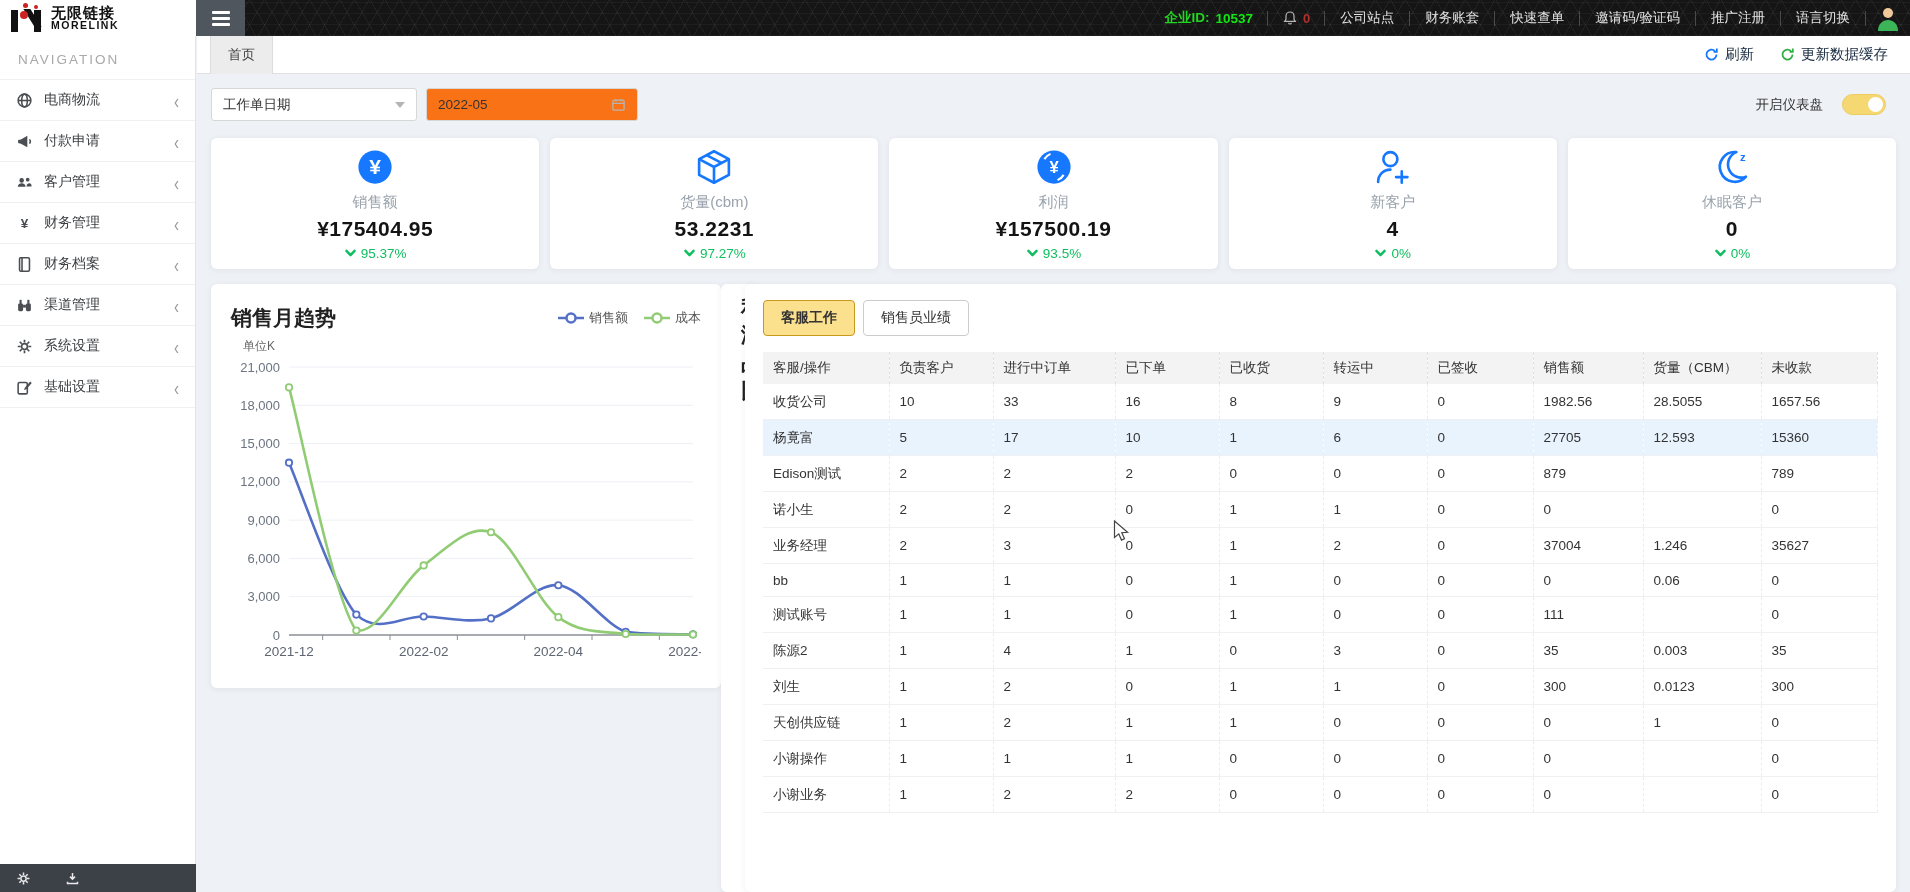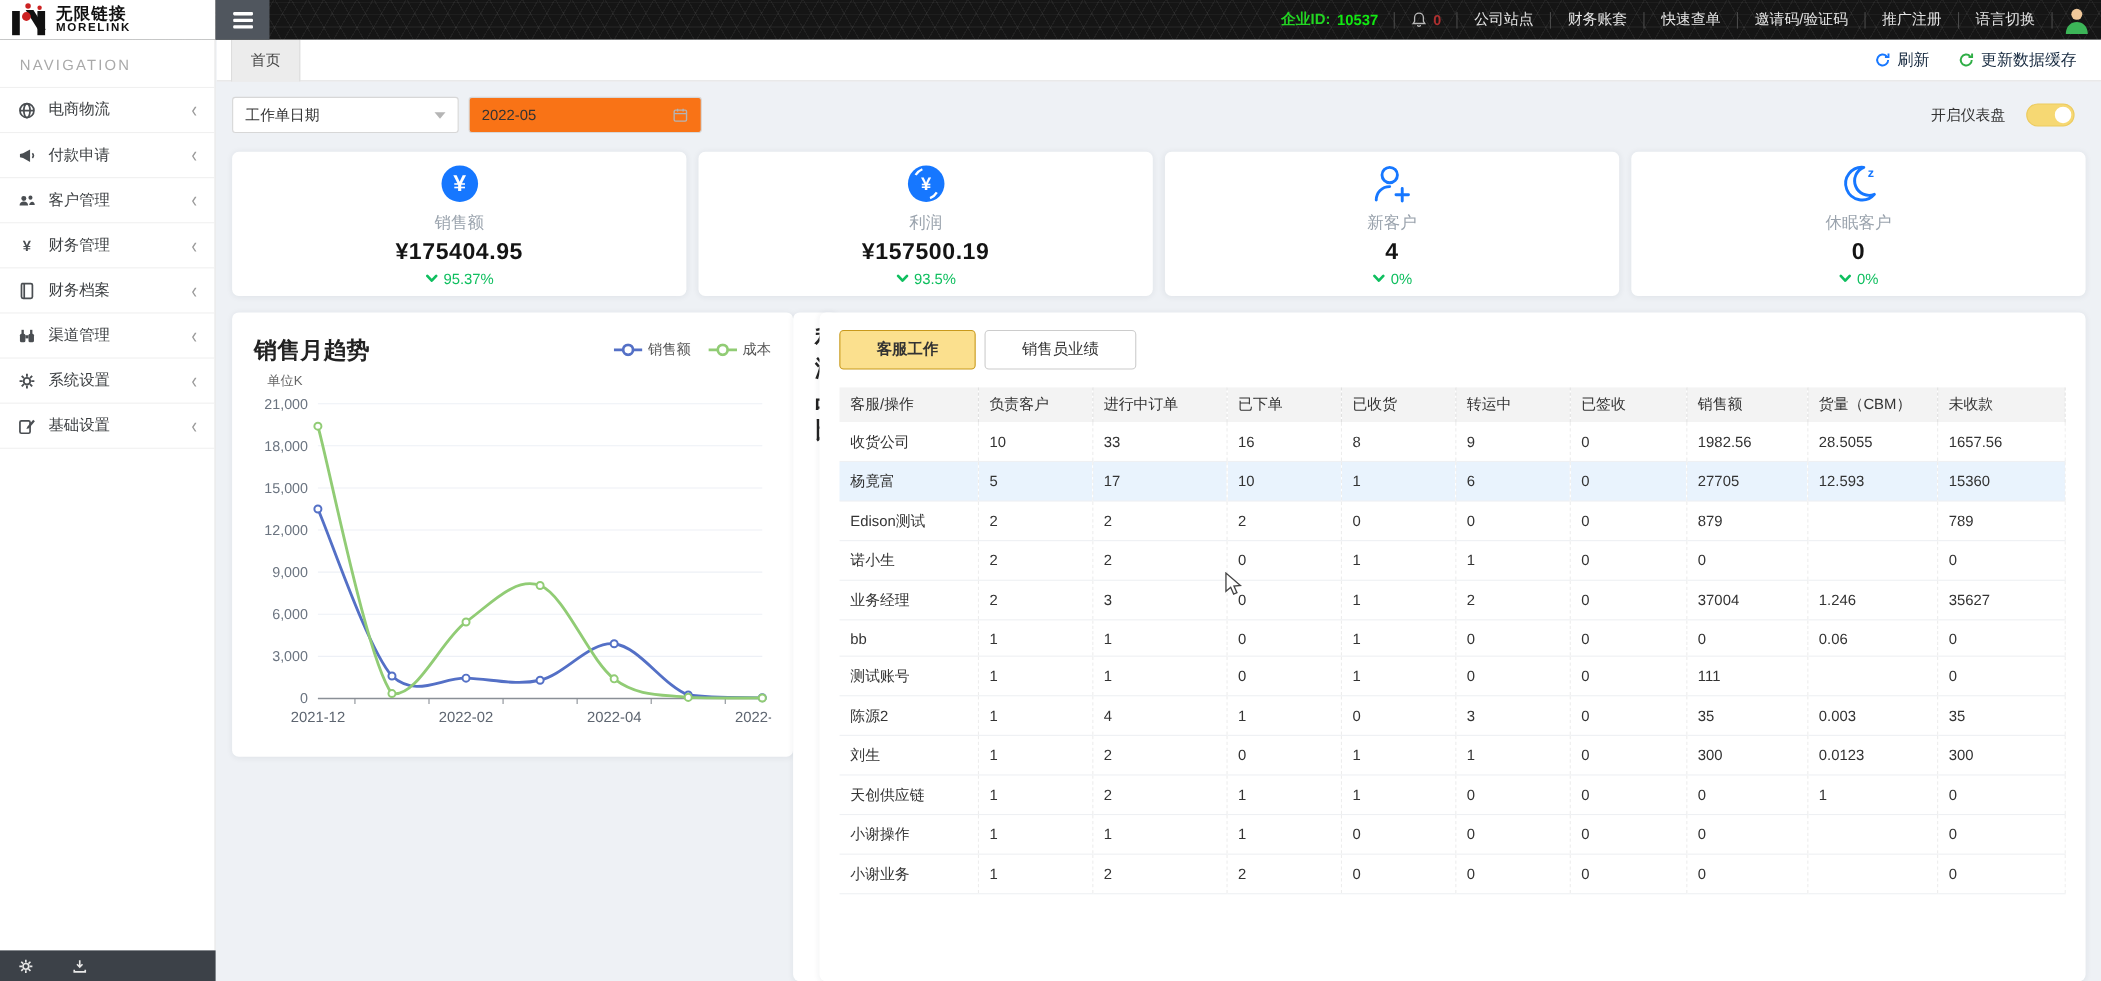--- a/index.html
+++ b/index.html
@@ -96,21 +96,21 @@
   .pie-card{flex:1;min-height:0;padding:9px 20px;overflow:hidden}
   .pie-head{display:flex;align-items:center;margin-bottom:4px}
   .pie-title{font-size:21px;font-weight:bold;color:#222}
   .pie-btns{margin-left:auto;display:flex;gap:7px}
   .pbtn{font-size:13px;padding:5px 15px;border-radius:4px;cursor:pointer;border:1px solid #ccc;background:#fff;color:#333}
   .pbtn.sel{background:#fbe08e;border-color:#c8991b;font-weight:bold}
 
   
   .table-card{flex:1;min-width:0;padding:16px 18px;overflow:hidden;display:flex;flex-direction:column}
   .table-tabs{display:flex;gap:8px;margin-bottom:16px;flex:none}
-  .ttab{font-size:14px;padding:8px 33px;border-radius:4px;border:1px solid #ccc;background:#fff;color:#333;cursor:pointer}
+  .ttab{font-size:14px;padding:8px 17px;border-radius:4px;border:1px solid #ccc;background:#fff;color:#333;cursor:pointer}
   .ttab.sel{background:#fbe08e;border-color:#c8991b;font-weight:bold}
   table{width:100%;border-collapse:collapse;table-layout:fixed;font-size:13.5px;color:#333}
   th{background:#f3f3f3;font-weight:normal;text-align:left;padding:7px 10px;border-right:1px dashed #e0e0e0;white-space:nowrap;overflow:hidden}
   td{padding:8.5px 10px;border-bottom:1px solid #eef0f3;border-right:1px dashed #ededed;white-space:nowrap;overflow:hidden}
   tr.hl td{background:#e9f3fd}
 
   
   .cursor{position:absolute;left:1113px;top:520px;z-index:50;pointer-events:none}
 </style>
 </head>
@@ -307,20 +307,35 @@
             <circle cx="24" cy="24" r="19" fill="#1677ff"></circle>
             <text x="24" y="32" font-size="24" font-weight="bold" text-anchor="middle" fill="#fff">¥</text>
           </svg>
        <div class="klabel">销售额</div>
        <div class="kvalue">¥175404.95</div>
        <div class="kdelta">
             <svg viewBox="0 0 24 24">
               <path d="M4.5 7l7.5 8 7.5-8" stroke="#0fbf5f" stroke-width="4.5" fill="none" stroke-linecap="round" stroke-linejoin="round"></path>
             </svg>
             <span>95.37%</span>
+          </div>
+     </div>
+        <div class="kpi">
+       <svg class="big" viewBox="0 0 48 48">
+            <path d="M24 6 41 15v18L24 42 7 33V15z" fill="none" stroke="#1677ff" stroke-width="3" stroke-linejoin="round"></path>
+            <path d="M7 15l17 9 17-9M24 24v18" fill="none" stroke="#1677ff" stroke-width="3"></path>
+            <path d="M15.5 10.5 33 19.5" fill="none" stroke="#1677ff" stroke-width="3"></path>
+          </svg>
+       <div class="klabel">货量(cbm)</div>
+       <div class="kvalue">53.2231</div>
+       <div class="kdelta">
+            <svg viewBox="0 0 24 24">
+              <path d="M4.5 7l7.5 8 7.5-8" stroke="#0fbf5f" stroke-width="4.5" fill="none" stroke-linecap="round" stroke-linejoin="round"></path>
+            </svg>
+            <span>97.27%</span>
           </div>
      </div>
         <div class="kpi">
        <svg class="big" viewBox="0 0 48 48">
             <circle cx="24" cy="24" r="19" fill="#1677ff"></circle>
             <text x="24" y="31" font-size="19" font-weight="bold" text-anchor="middle" fill="#fff">¥</text>
             <path d="M13 15a14 14 0 0 1 7-6M35 33a14 14 0 0 1-7 6" stroke="#fff" stroke-width="2.4" fill="none"></path>
           </svg>
        <div class="klabel">利润</div>
        <div class="kvalue">¥157500.19</div>

